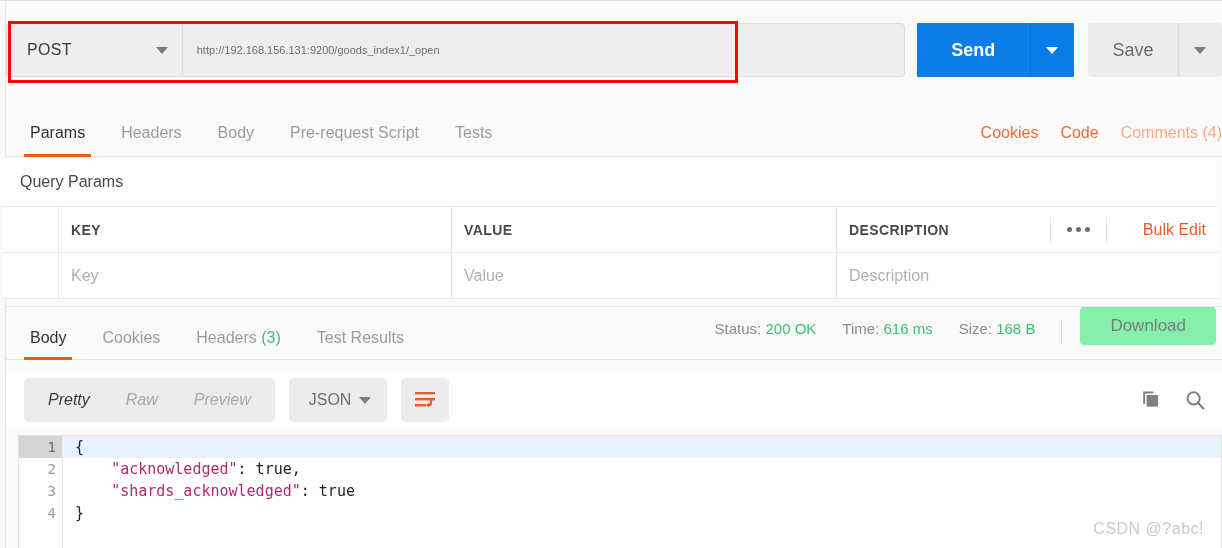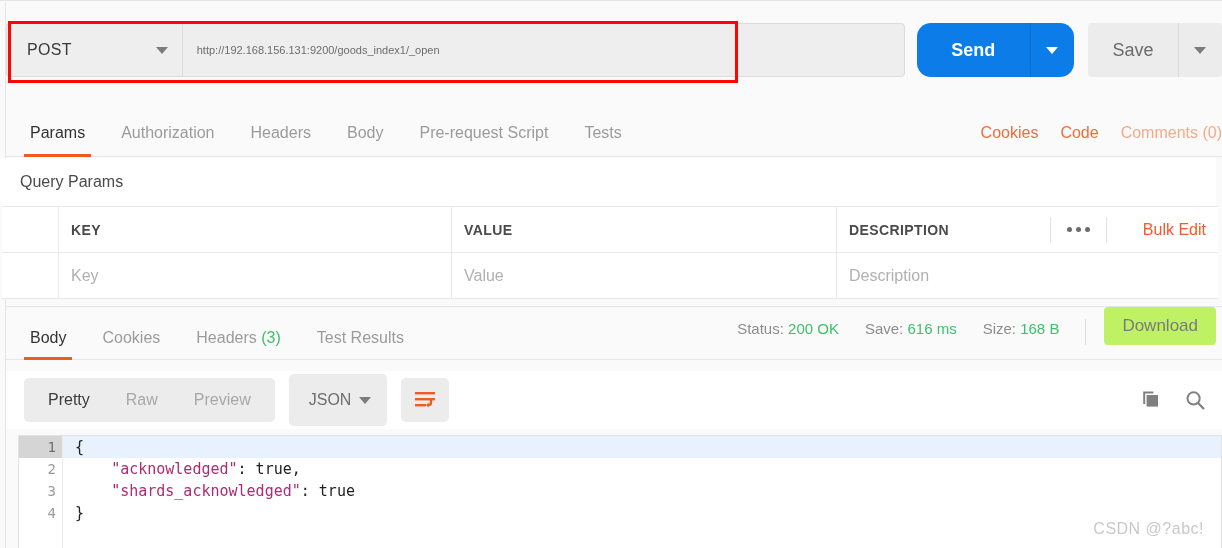--- a/index.html
+++ b/index.html
@@ -59,21 +59,21 @@
     border-radius: 0 4px 4px 0;
     display: flex; align-items: center;
     padding: 0 14px;
     font-size: 11px; color: #6d6d6d;
     cursor: text; overflow: hidden; white-space: nowrap;
   }
   .send-group {
     margin-left: 12px;
     display: flex; align-items: stretch;
     height: 54px;
-    border-radius: 14px; overflow: hidden;
+    border-radius: 1px; overflow: hidden;
   }
   .send-btn {
     width: 116px;
     background: #0b7ce8;
     color: #ffffff;
     font-size: 18px; font-weight: bold;
     display: flex; align-items: center; justify-content: center;
     cursor: pointer;
     border-right: 1px solid #0a6ccb;
   }
@@ -215,25 +215,25 @@
     font-size: 15px; color: #8d8d8d;
     margin-right: 26px; white-space: nowrap; text-align: center;
   }
   .meta b { font-weight: normal; color: #3ec06d; }
   .meta-divider {
     width: 1px; height: 26px; background: #dcdcdc;
     margin: 0 18px 4px 0;
     align-self: flex-end;
   }
   .download-btn {
-    background: #bef264;
+    background: #86efac;
     color: #7b7b7b;
     font-size: 17px;
     border-radius: 4px;
-    padding: 9px 18px;
+    padding: 9px 30px;
     cursor: pointer;
     margin-bottom: 4px;
     white-space: nowrap;
   }
 
   
   .body-toolbar {
     position: absolute; left: 6px; top: 370px;
     width: 1216px; height: 58px;
     background: #ffffff;
@@ -243,28 +243,28 @@
   .seg {
     background: #ececec;
     border-radius: 5px;
     display: flex; align-items: center;
     height: 44px;
     padding: 0 6px;
   }
   .seg-item {
     padding: 0 18px;
     font-size: 16px; color: #a8a8a8;
-    cursor: pointer; white-space: nowrap;
+    cursor: pointer; white-space: nowrap; font-style: italic;
   }
   .seg-item.active { color: #3c3c3c; }
   .fmt-select {
     margin-left: 14px;
     background: #ececec;
     border-radius: 5px;
-    height: 52px;
+    height: 44px;
     display: flex; align-items: center;
     padding: 0 16px 0 20px;
     gap: 8px;
     cursor: pointer;
   }
   .fmt-select .lbl { font-size: 16px; color: #6d6d6d; }
   .wrap-btn {
     margin-left: 14px;
     background: #ececec;
     border-radius: 5px;
@@ -355,30 +355,29 @@
       <div class="save-caret">
         <span class="caret-dn"></span>
       </div>
     </div>
   </div>
 
   <div class="annot-box"></div>
 
   <div class="req-tabs">
     <div class="tab active first">Params</div>
-    <div class="tab">Authorization</div>
     <div class="tab">Headers</div>
     <div class="tab">Body</div>
     <div class="tab">Pre-request Script</div>
     <div class="tab">Tests</div>
 
     <div class="req-tabs-right">
       <span class="rlink">Cookies</span>
       <span class="rlink">Code</span>
-      <span class="rlink muted">Comments (0)</span>
+      <span class="rlink muted">Comments (4)</span>
     </div>
   </div>
 
   <div class="qp-title">Query Params</div>
 
   <div class="params-table">
     <div class="prow header">
       <div class="pcell chk"></div>
       <div class="pcell key">
         <span class="hdr-text">KEY</span>
@@ -421,21 +420,21 @@
       <span class="count-green">(3)</span>
     </div>
     <div class="tab">Test Results</div>
 
     <div class="meta-wrap">
       <span class="meta">
         <span>Status:</span>
         <b>200 OK</b>
       </span>
       <span class="meta">
-        <span>Save:</span>
+        <span>Time:</span>
         <b>616 ms</b>
       </span>
       <span class="meta">
         <span>Size:</span>
         <b>168 B</b>
       </span>
       <span class="meta-divider"></span>
       <span class="download-btn">Download</span>
     </div>
   </div>

